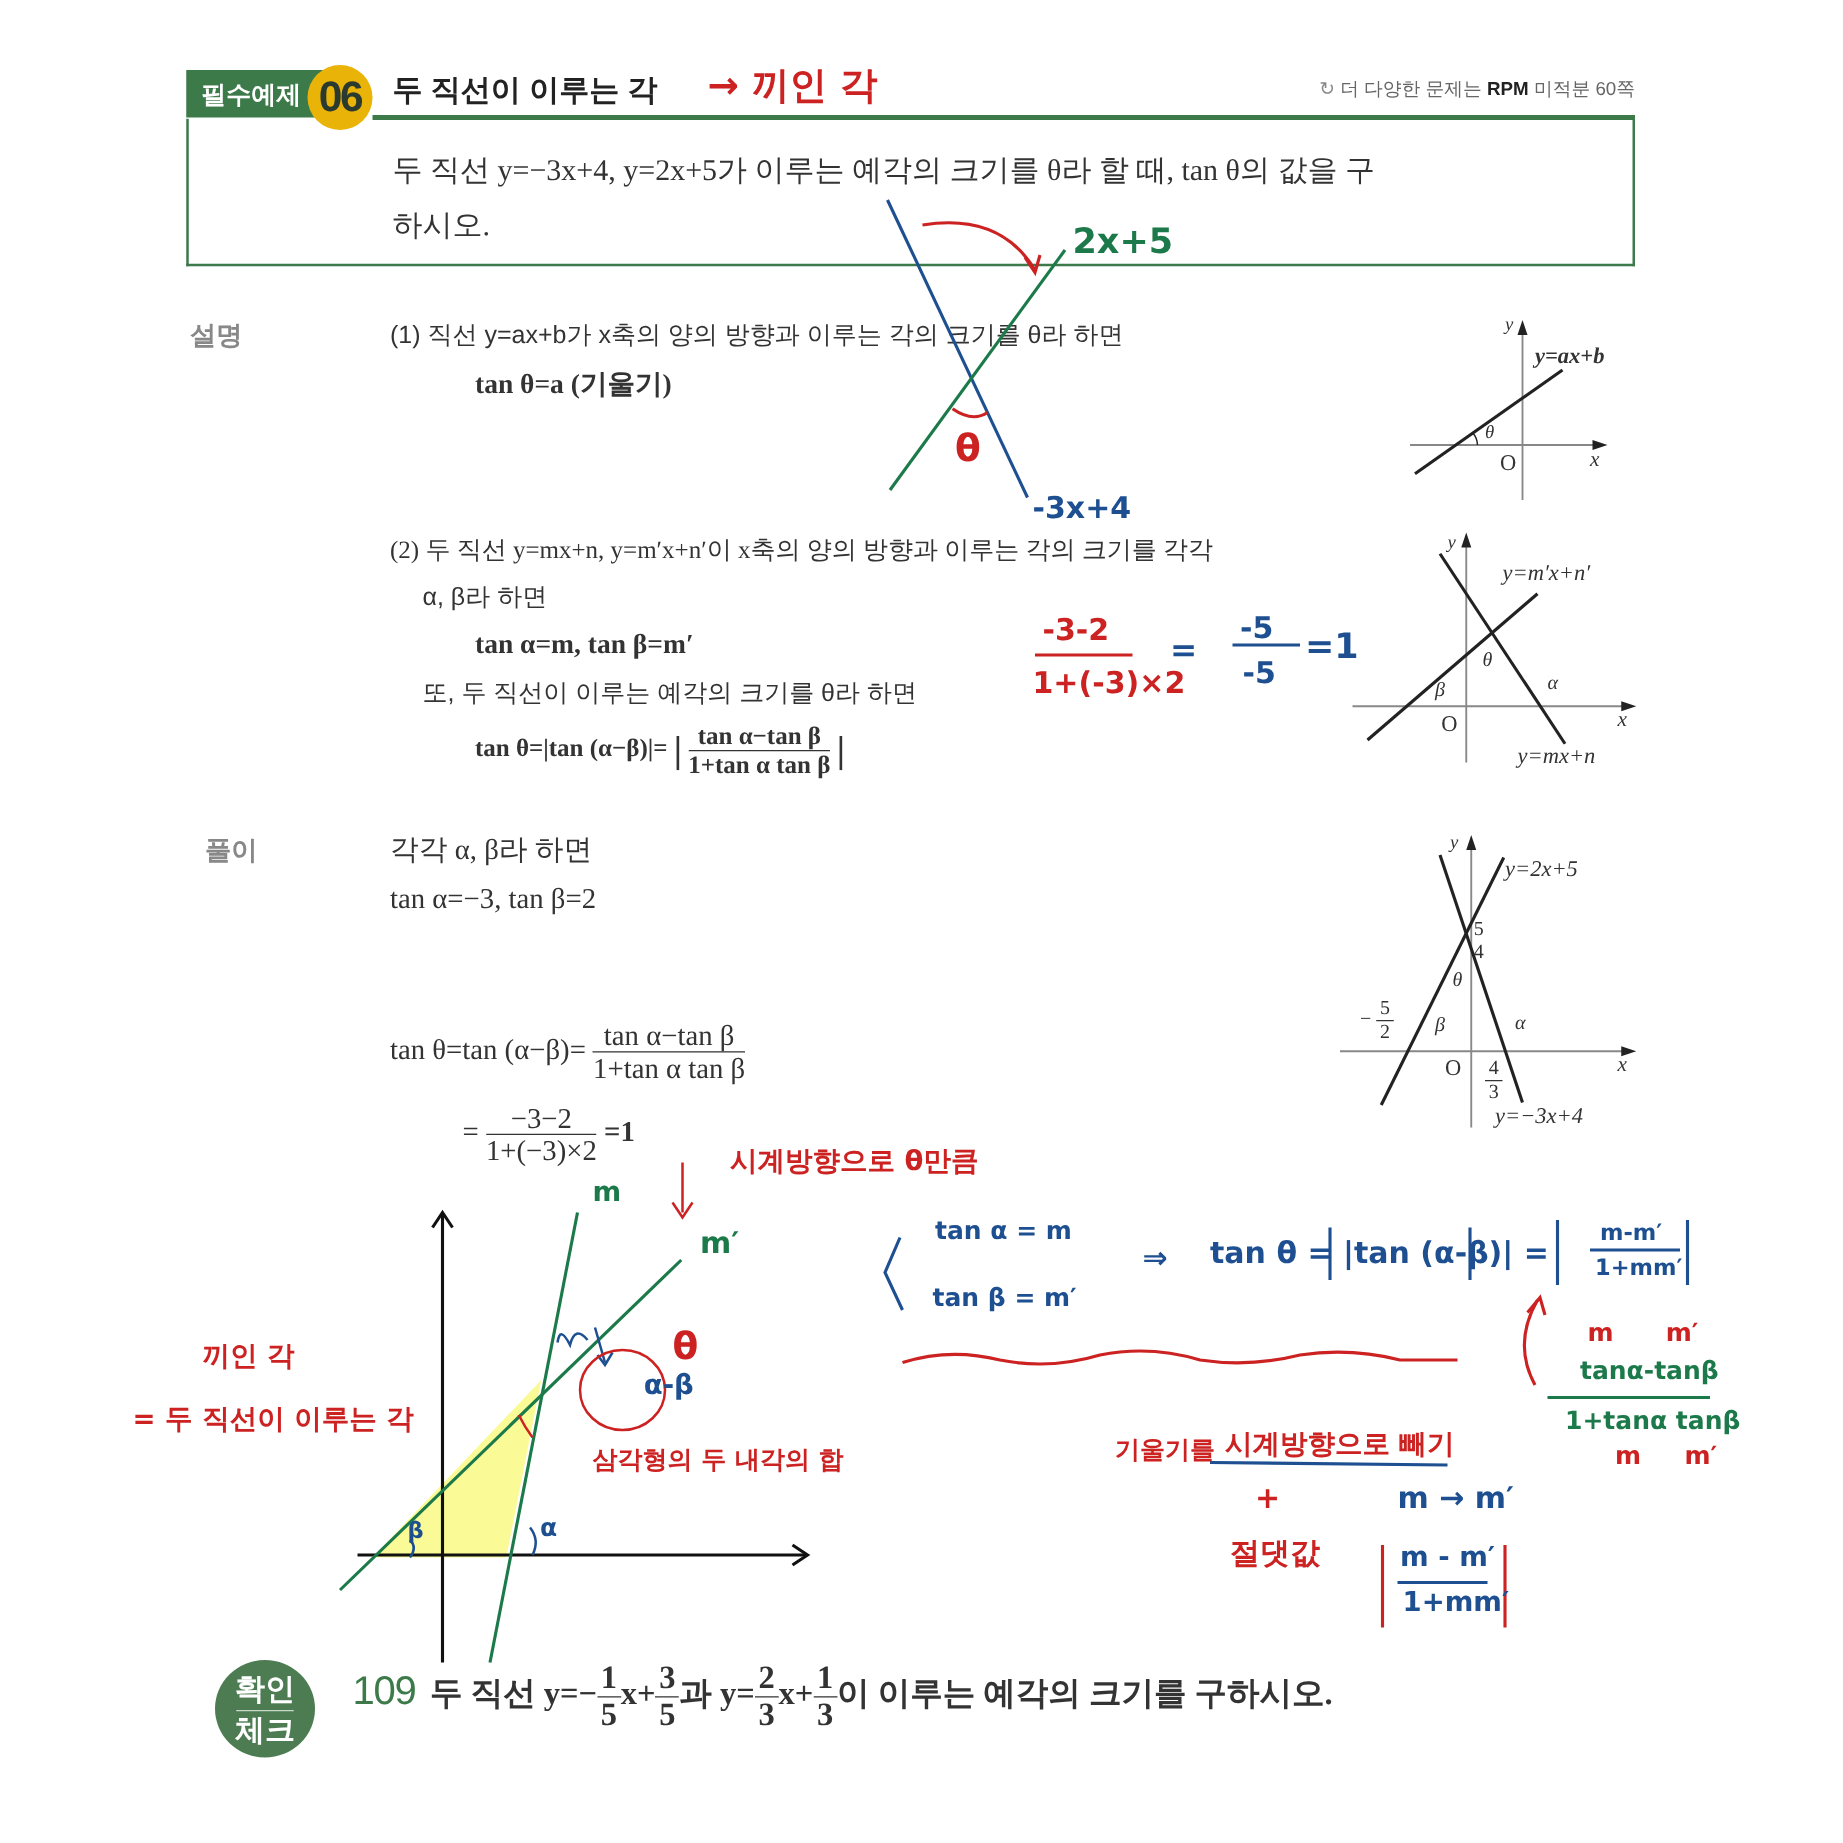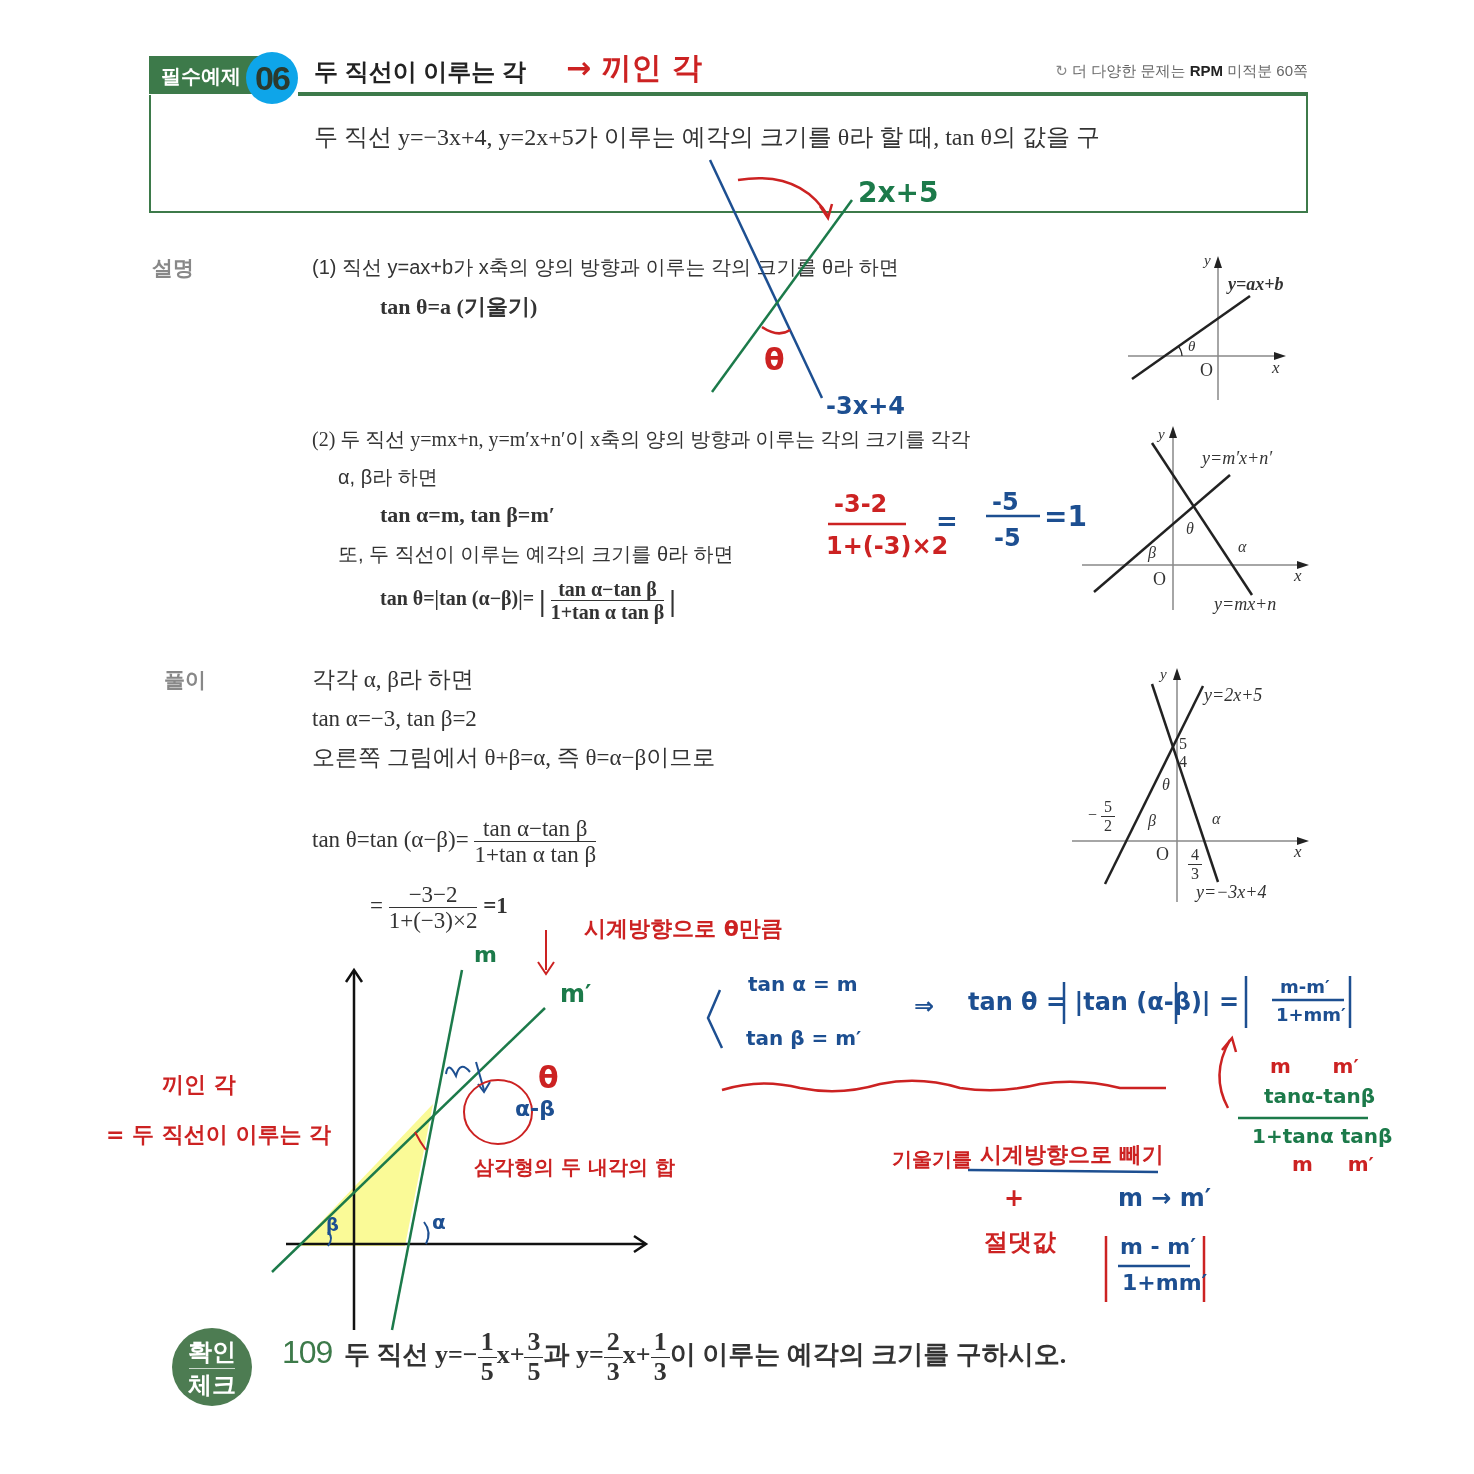--- a/index.html
+++ b/index.html
@@ -5,21 +5,21 @@
   html, body { margin:0; padding:0; background:#ffffff; }
   body { width:1474px; height:1474px; position:relative; overflow:hidden;
          font-family:"Liberation Sans","DejaVu Sans",sans-serif; color:#333; }
   .abs { position:absolute; }
   .serif { font-family:"Liberation Serif","DejaVu Serif",serif; }
   .it { font-style:italic; }
 
   
   .hdr-tag { left:149px; top:56px; width:112px; height:38px; background:#3d7a4a; color:#fff;
              font-weight:bold; font-size:20px; line-height:40px; padding-left:12px; box-sizing:border-box; }
-  .hdr-num { left:246px; top:52px; width:52px; height:52px; border-radius:50%; background:#0ea5e9;
+  .hdr-num { left:246px; top:52px; width:52px; height:52px; border-radius:50%; background:#eab308;
              color:#2b3a2e; font-weight:bold; font-size:34px; line-height:52px; text-align:center; letter-spacing:-2px; }
   .hdr-title { left:314px; top:56px; font-size:24px; font-weight:bold; color:#222; }
   .hdr-rule { left:298px; top:92px; width:1010px; height:4px; background:#3d7a4a; }
   .hdr-ref { right:166px; top:62px; font-size:15px; color:#666; }
   .hdr-ref b { color:#222; }
 
   .box { left:149px; top:95px; width:1159px; height:118px; border:2px solid #3d7a4a; border-top:none; box-sizing:border-box; }
   .prob { left:314px; top:115px; font-size:24px; line-height:44px; color:#333; width:960px; }
 
   .label { font-size:21px; font-weight:bold; color:#888; }
@@ -50,20 +50,21 @@
 <div class="abs hdr-ref">
   <span style="color:#888;">↻</span>
   <span>더 다양한 문제는</span>
   <b>RPM</b>
   <span>미적분 60쪽</span>
 </div>
 
 <div class="abs box"></div>
 <div class="abs prob serif">
   <div>두 직선 y=−3x+4, y=2x+5가 이루는 예각의 크기를 θ라 할 때, tan θ의 값을 구</div>
+  <div>하시오.</div>
 </div>
 
 <div class="abs label" style="left:152px;top:254px;">설명</div>
 <div class="abs txt" style="left:312px;top:254px;">(1) 직선 y=ax+b가 x축의 양의 방향과 이루는 각의 크기를 θ라 하면</div>
 <div class="abs math" style="left:380px;top:292px;font-weight:bold;">tan θ=a (기울기)</div>
 
 <div class="abs txt" style="left:312px;top:426px;font-family:Liberation Serif, serif;">(2) 두 직선 y=mx+n, y=m′x+n′이 x축의 양의 방향과 이루는 각의 크기를 각각</div>
 <div class="abs txt" style="left:338px;top:464px;">α, β라 하면</div>
 <div class="abs math" style="left:380px;top:502px;font-weight:bold;">tan α=m, tan β=m′</div>
 <div class="abs txt" style="left:338px;top:541px;">또, 두 직선이 이루는 예각의 크기를 θ라 하면</div>
@@ -74,21 +75,20 @@
     <span class="num">tan α−tan β</span>
     <span class="den">1+tan α tan β</span>
   </span>
   <span style="font-size:30px;vertical-align:middle;">|</span>
 </div>
 
 <div class="abs label" style="left:164px;top:666px;">풀이</div>
 <div class="abs serif" style="left:312px;top:660px;font-size:23px;line-height:39px;">
   <div>각각 α, β라 하면</div>
   <div>tan α=−3, tan β=2</div>
-  <div>오른쪽 그림에서 θ+β=α, 즉 θ=α−β이므로</div>
 </div>
 <div class="abs serif" style="left:312px;top:816px;font-size:23px;">
   <span>tan θ=tan (α−β)=</span>
   <span class="frac">
     <span class="num">tan α−tan β</span>
     <span class="den">1+tan α tan β</span>
   </span>
 </div>
 <div class="abs serif" style="left:370px;top:882px;font-size:23px;">
   <span>=</span>

